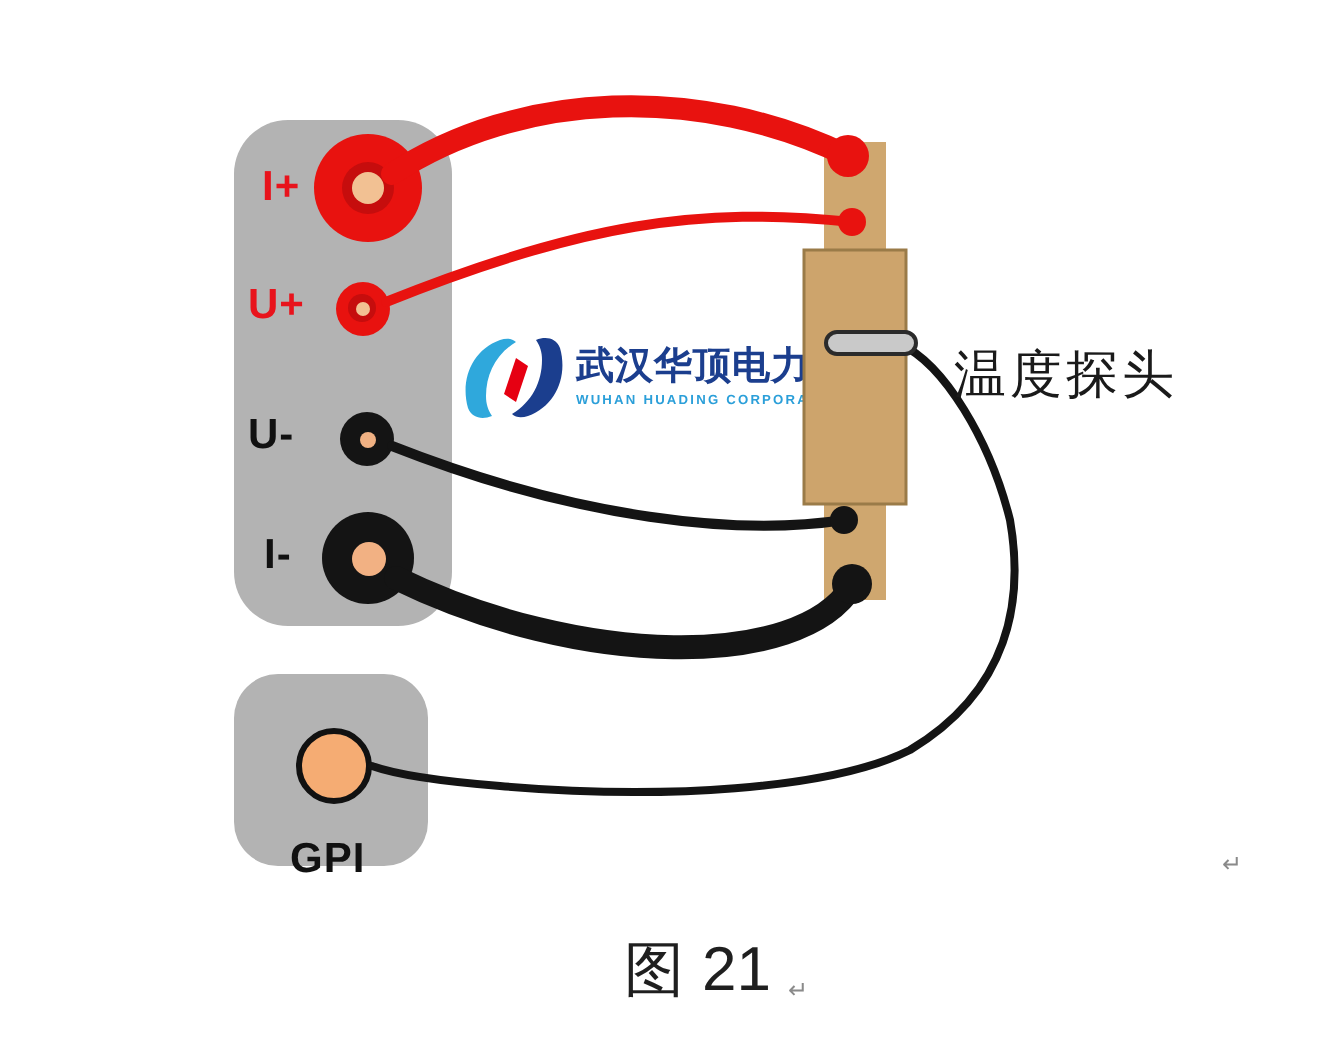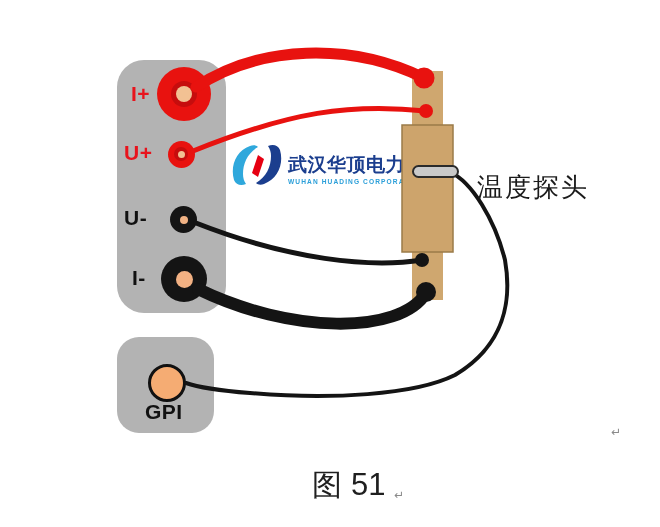--- a/index.html
+++ b/index.html
@@ -11,21 +11,21 @@
   .panel.main{left:117px;top:60px;width:109px;height:253px;border-radius:27px;}
   .panel.gpi{left:117px;top:337px;width:97px;height:96px;border-radius:22px;}
   .circle{position:absolute;border-radius:50%;}
   .term-label{
     position:absolute;font-weight:bold;font-size:21px;line-height:22px;
     letter-spacing:0.5px;
   }
   .red-label{color:#e8131c;}
   .black-label{color:#111111;}
   svg.overlay{position:absolute;left:0;top:0;z-index:3;pointer-events:none;}
-  .logo{position:absolute;left:231px;top:144px;z-index:2;display:flex;align-items:flex-end;}
+  .logo{position:absolute;left:231px;top:168px;z-index:2;display:flex;align-items:center;}
   .logo-text{margin-left:5px;}
   .logo-cn{
     color:#1b3e8e;font-size:19px;font-weight:bold;line-height:22px;letter-spacing:0.5px;
     white-space:nowrap;
   }
   .logo-en{
     color:#2b9fd9;font-size:6.6px;font-weight:bold;letter-spacing:1.1px;line-height:8px;
     white-space:nowrap;margin-top:2px;
   }
   .probe-label{
@@ -48,21 +48,21 @@
 <div class="stage">
 
   <div class="panel main"></div>
 
   <div class="panel gpi"></div>
 
   <div class="term-label red-label" style="left:131px;top:83px;">I+</div>
   <div class="term-label red-label" style="left:124px;top:142px;">U+</div>
   <div class="term-label black-label" style="left:124px;top:207px;">U-</div>
   <div class="term-label black-label" style="left:132px;top:267px;">I-</div>
-  <div class="term-label black-label" style="left:145px;top:401px;text-align:right;">GPI</div>
+  <div class="term-label black-label" style="left:145px;top:419px;text-align:right;">GPI</div>
 
   <div class="circle" style="left:157px;top:67px;width:54px;height:54px;background:#e8120f;"></div>
   <div class="circle" style="left:171px;top:81px;width:26px;height:26px;background:#c60d0d;"></div>
   <div class="circle" style="left:176px;top:86px;width:16px;height:16px;background:#f2c193;"></div>
 
   <div class="circle" style="left:168px;top:141px;width:27px;height:27px;background:#e8120f;"></div>
   <div class="circle" style="left:174px;top:147px;width:14px;height:14px;background:#c60d0d;"></div>
   <div class="circle" style="left:178px;top:151px;width:7px;height:7px;background:#f2c193;"></div>
 
   <div class="circle" style="left:170px;top:206px;width:27px;height:27px;background:#141414;"></div>
@@ -104,18 +104,18 @@
     <div class="logo-text">
       <div class="logo-cn">武汉华顶电力</div>
       <div class="logo-en">WUHAN HUADING CORPORATION</div>
     </div>
   </div>
 
   <div class="probe-label">温度探头</div>
 
   <div class="caption">
     <span class="fig">图</span>
-    <span class="num">51</span>
+    <span class="num">21</span>
   </div>
   <div class="pmark" style="left:394px;top:488px;">↵</div>
   <div class="pmark" style="left:611px;top:425px;">↵</div>
 
 </div>
 
 </body></html>

